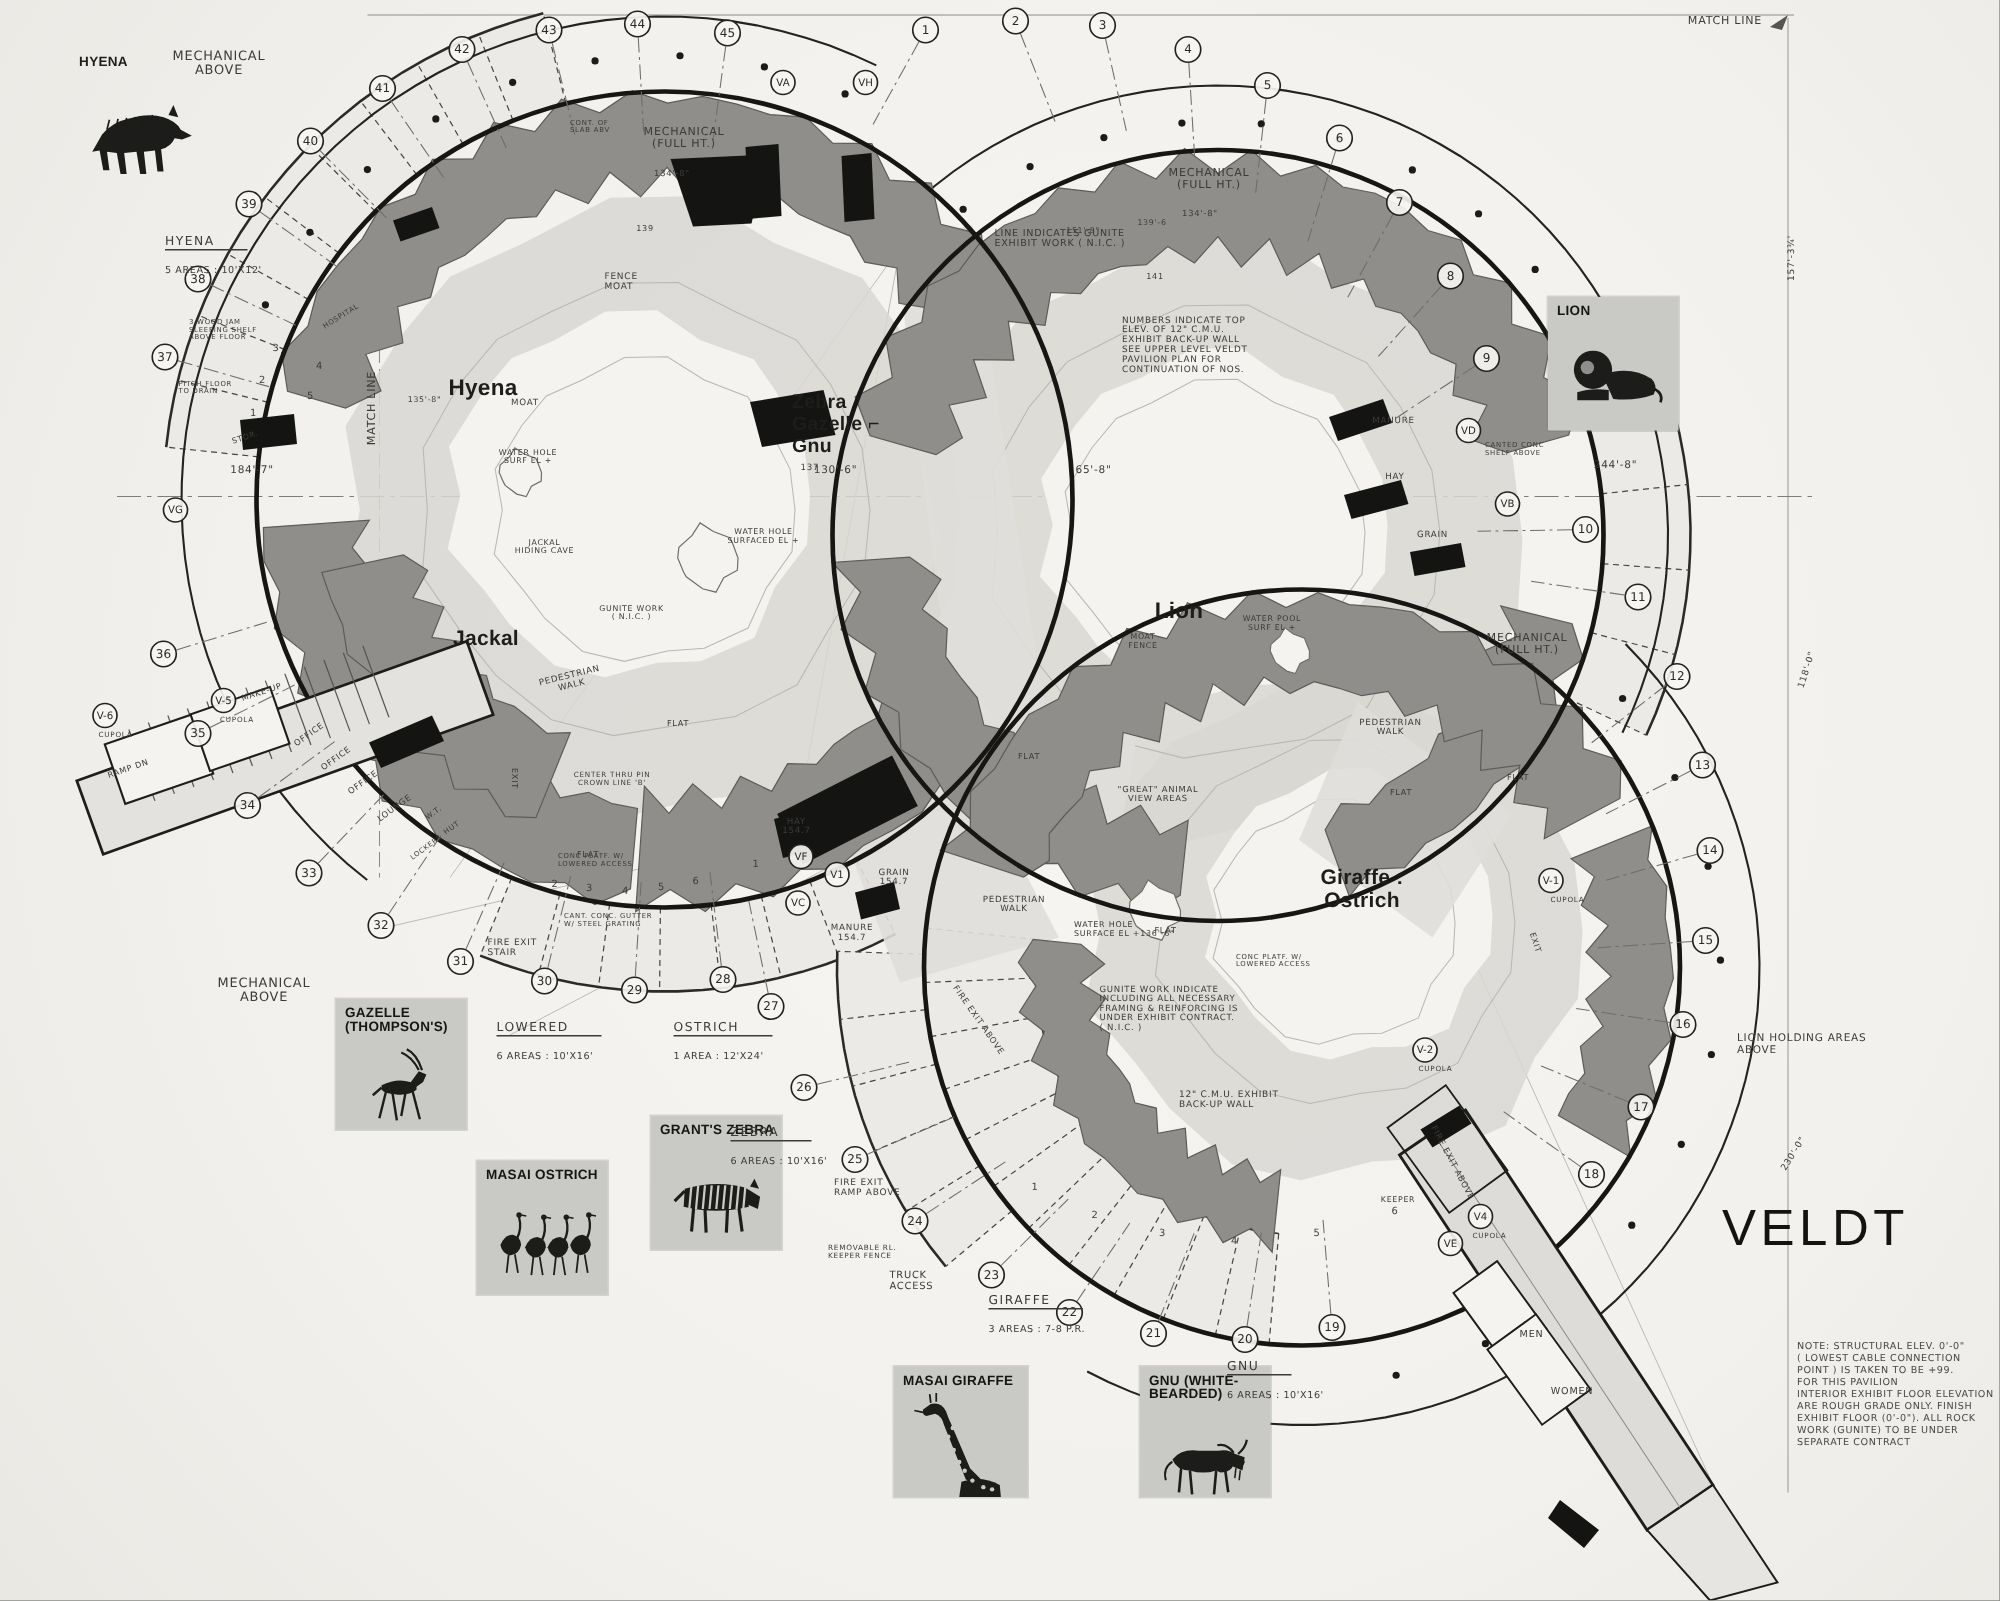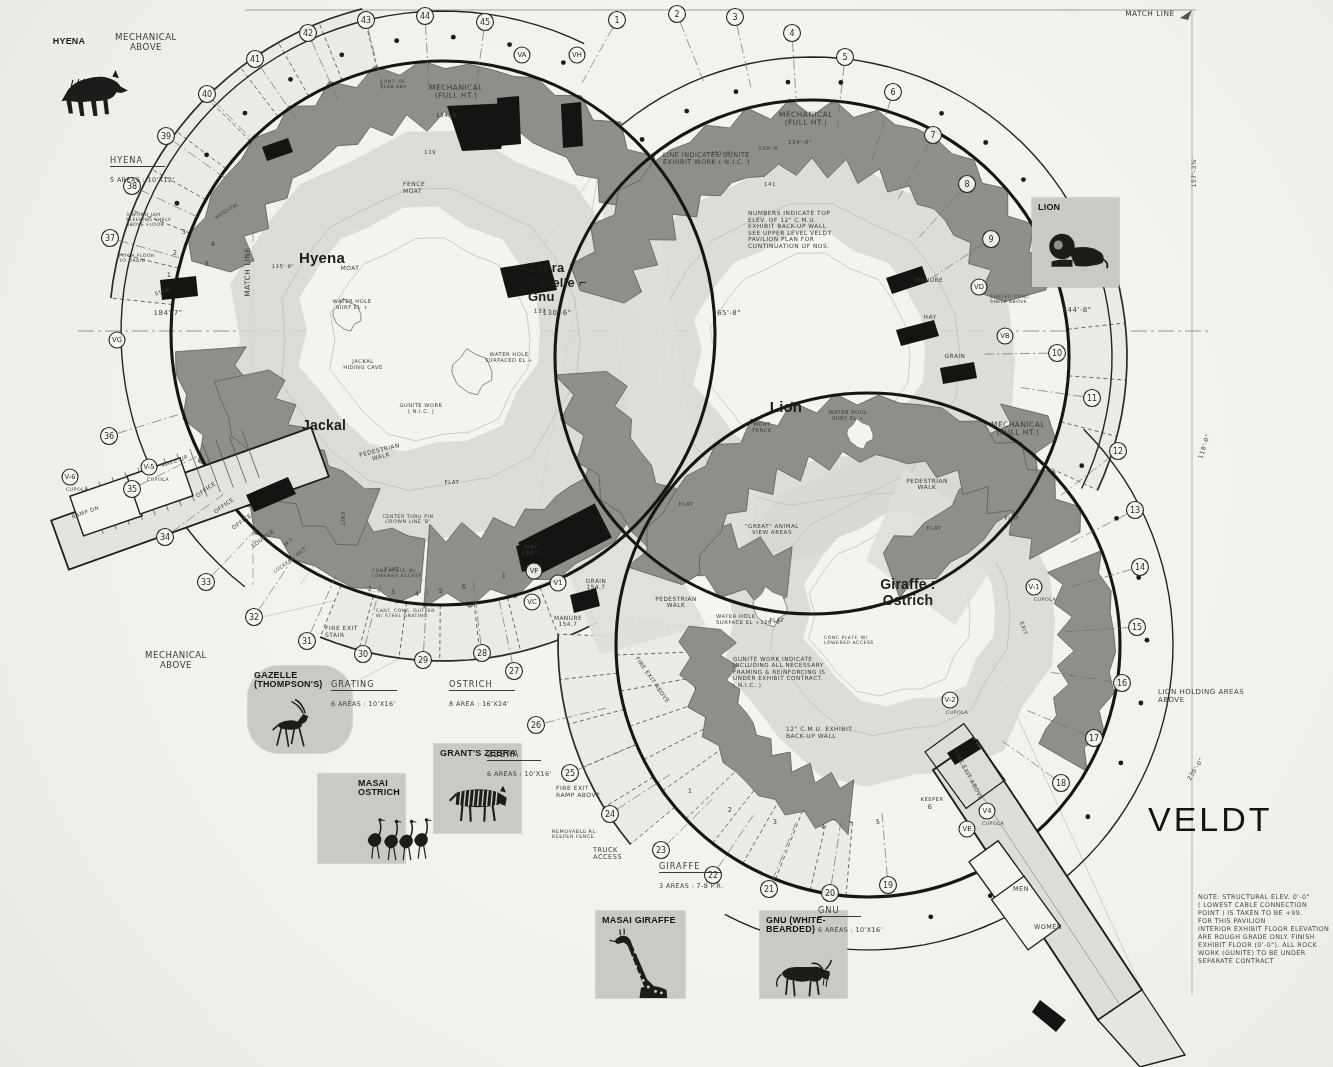--- a/index.html
+++ b/index.html
@@ -627,37 +627,37 @@
   <svg viewBox="0 0 100 100" width="87" height="75">
           <g>
             <circle cx="32" cy="46" r="17" fill="#1c1c1a"></circle>
             <path d="M40,50 Q66,42 84,54 Q90,60 86,68 Q70,74 50,72 Z" fill="#1c1c1a"></path>
             <path d="M18,66 Q30,62 46,64 L46,73 L18,73 Z" fill="#1c1c1a"></path>
             <path d="M84,62 Q95,66 92,75" fill="none" stroke="#1c1c1a" stroke-width="2.4"></path>
             <circle cx="27" cy="44" r="6" fill="#8e8e8a"></circle>
           </g>
         </svg>
       </div>
-      <div class="card bg" style="left: 248px; top: 666px; width: 104px; height: 87px; border-radius: 31px;">
+      <div class="card bg" style="left: 224px; top: 666px; width: 87px; height: 87px;">
     <div class="card-title">GAZELLE (THOMPSON'S)</div>
   <svg viewBox="0 0 100 100" width="87" height="73">
           <g>
             <path d="M32,46 Q46,39 58,43 Q65,45 64,50 Q56,56 44,54 Q36,54 32,50 Z" fill="#1c1c1a"></path>
             <path d="M58,44 L66,33 L73,36 L70,43 L63,48 Z" fill="#1c1c1a"></path>
             <path d="M66,32 Q60,20 50,16" fill="none" stroke="#1c1c1a" stroke-width="2"></path>
             <path d="M69,32 Q64,17 55,13" fill="none" stroke="#1c1c1a" stroke-width="2"></path>
             <path d="M36,52 L30,76" fill="none" stroke="#1c1c1a" stroke-width="2.2"></path>
             <path d="M42,53 L46,78" fill="none" stroke="#1c1c1a" stroke-width="2.2"></path>
             <path d="M54,52 L50,74" fill="none" stroke="#1c1c1a" stroke-width="2.2"></path>
             <path d="M60,50 L67,77" fill="none" stroke="#1c1c1a" stroke-width="2.2"></path>
             <path d="M32,48 L24,55" fill="none" stroke="#1c1c1a" stroke-width="2.2"></path>
           </g>
         </svg>
       </div>
-      <div class="card bg" style="left: 318px; top: 774px; width: 87px; height: 89px; padding-left: 34px;">
+      <div class="card bg" style="left: 318px; top: 774px; width: 87px; height: 89px;">
     <div class="card-title">MASAI  OSTRICH</div>
   <svg viewBox="0 0 100 100" width="87" height="75">
           <g>
             <g transform="translate(22,56) scale(0.92)">
               <path d="M-10,0 Q-6,-10 2,-10 Q10,-8 10,0 Q8,9 0,10 Q-8,9 -10,0 Z" fill="#1c1c1a"></path>
               <path d="M6,-6 Q11,-16 8,-27" fill="none" stroke="#1c1c1a" stroke-width="2.2"></path>
               <circle cx="8" cy="-29" r="2.6" fill="#1c1c1a"></circle>
               <line x1="10" y1="-29" x2="15" y2="-28" stroke="#1c1c1a" stroke-width="1.4"></line>
               <line x1="-2" y1="9" x2="-4" y2="27" stroke="#1c1c1a" stroke-width="1.7"></line>
               <line x1="4" y1="9" x2="7" y2="27" stroke="#1c1c1a" stroke-width="1.7"></line>
@@ -751,26 +751,26 @@
           </g>
         </svg>
       </div>
     </div>
   <div id="schedules-layer">
       <div class="schedule" style="left: 110px; top: 148px;">
     <span class="st">HYENA</span><br>
     <span class="ss">5 AREAS : 10'X12'</span>
   </div>
       <div class="schedule" style="left: 331px; top: 672px;">
-    <span class="st">GRATING</span><br>
+    <span class="st">LOWERED</span><br>
     <span class="ss">6 AREAS : 10'X16'</span>
   </div>
       <div class="schedule" style="left: 449px; top: 672px;">
     <span class="st">OSTRICH</span><br>
-    <span class="ss">8 AREA : 16'X24'</span>
+    <span class="ss">1 AREA : 12'X24'</span>
   </div>
       <div class="schedule" style="left: 487px; top: 742px;">
     <span class="st">ZEBRA</span><br>
     <span class="ss">6 AREAS : 10'X16'</span>
   </div>
       <div class="schedule" style="left: 659px; top: 854px;">
     <span class="st">GIRAFFE</span><br>
     <span class="ss">3 AREAS : 7-8 P.R.</span>
   </div>
       <div class="schedule" style="left: 818px; top: 898px;">

